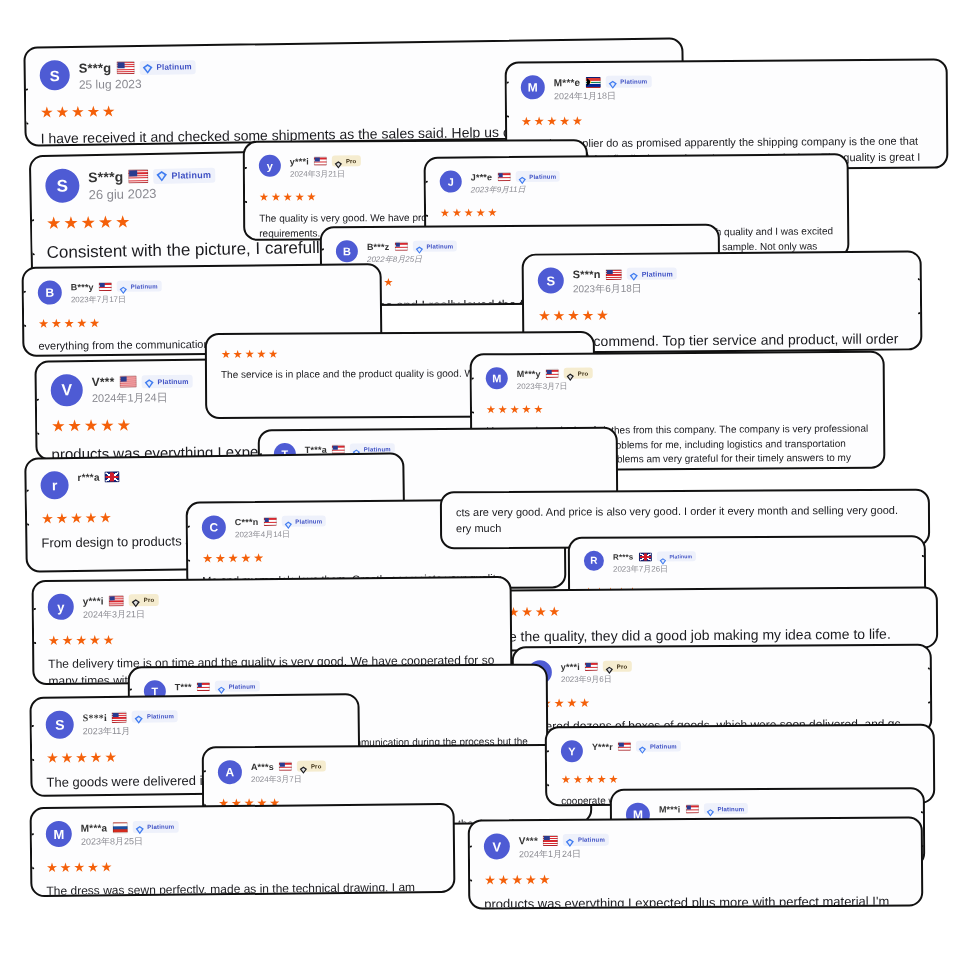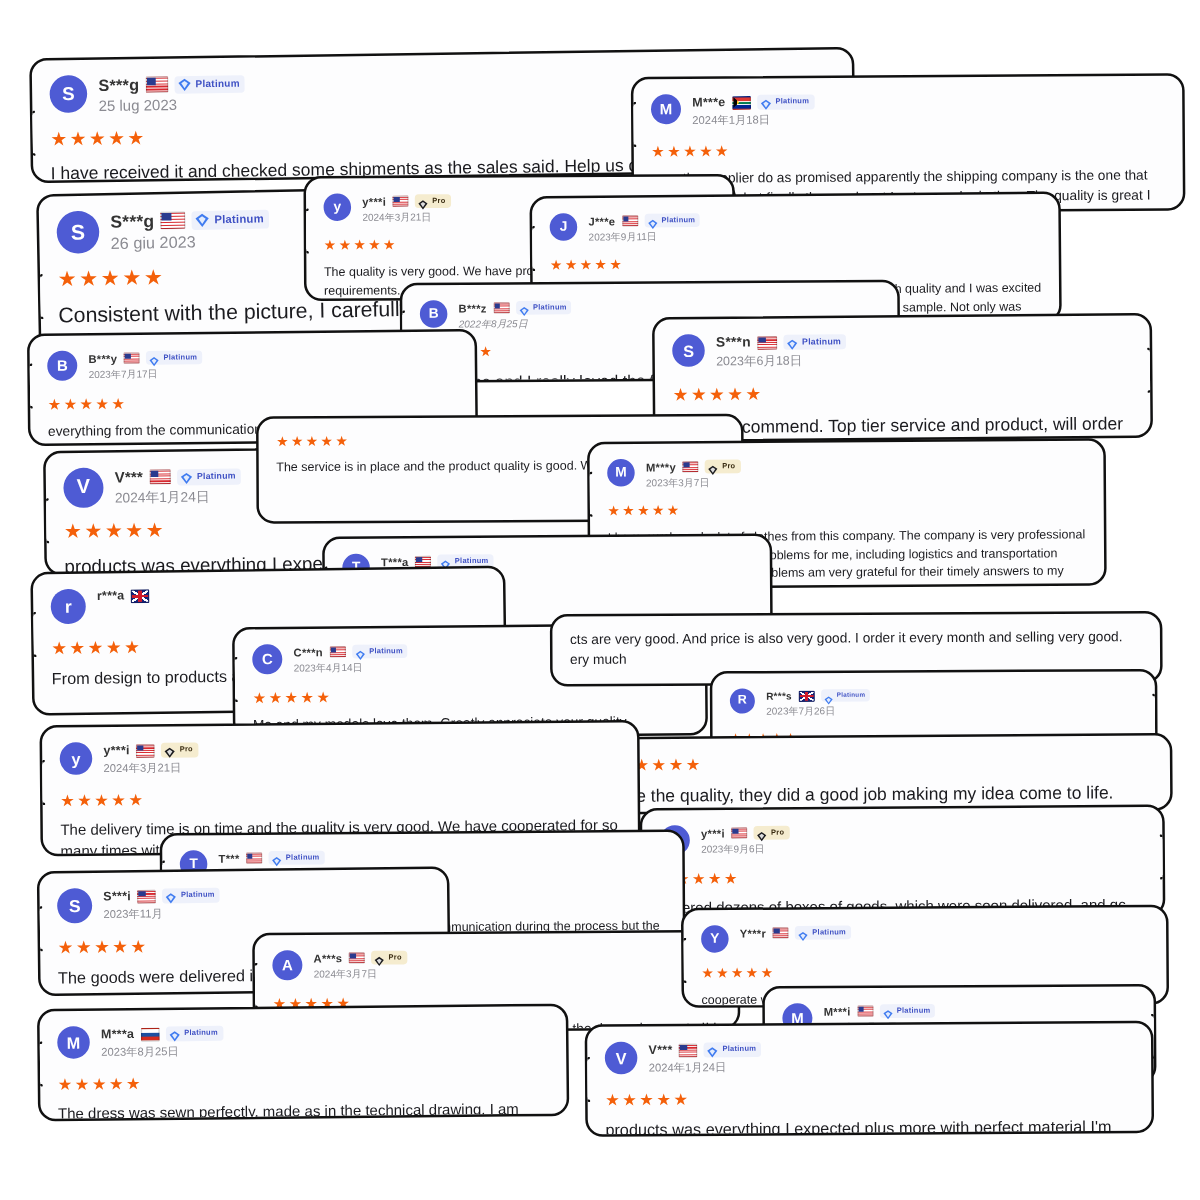--- a/index.html
+++ b/index.html
@@ -188,21 +188,21 @@
             <span class="uname" style="font-size: 9px;">J***e</span>
             <span class="flag flag-us" style="width: 11px; height: 7px;"></span>
             <span class="badge platinum">
               <span style="display:inline-block;width:9px;height:9px;"><svg viewBox="0 0 16 16" width="9" height="9">
                   <path d="M8 1.5 L14.5 6 L8 14.5 L1.5 6 Z" fill="#3f7bf0"></path>
                   <path d="M8 4 L11.5 6.3 L8 11.5 L4.5 6.3 Z" fill="#ffffff" opacity=".85"></path>
                 </svg></span>
               <span class="badge-txt" style="font-size:6px;">Platinum</span>
             </span>
           </div>
-          <div class="date" style="font-size: 8px;">2023年9月11日</div>
+          <div class="date" style="font-size: 8px; font-style: italic;">2023年9月11日</div>
         </div>
       </div>
       <div class="stars" style="font-size: 11px; margin: 12px 0px 9px;">★★★★★</div>
       <div class="body" style="font-size: 10px;">The sample came out very well! The construction was very high quality and I was excited to move forward with a bulk order after seeing the quality of the sample. Not only was the garment OEM, but even the textile design was sublimated specifically for this project. I am very happy working with this company so far!</div>
     </div>
     <div class="card" style="left: 320px; top: 225px; width: 400px; height: 80px; transform: rotate(-0.4deg); z-index: 6;">
       <div style="position: absolute; top: 20px; width: 20px; height: 36px; pointer-events: none; left: -18px;"><svg width="20" height="36" viewBox="0 0 20 36">
           <path d="M20 0 L2 18 L20 36" fill="#fdfdfe" stroke="#111" stroke-width="2" stroke-linejoin="round"></path>
           <rect x="18" y="2" width="5" height="32" fill="#fdfdfe"></rect>
         </svg></div>
@@ -506,21 +506,21 @@
     </div>
     <div class="card" style="left: 30px; top: 695px; width: 330px; height: 100px; transform: rotate(-0.7deg); z-index: 21;">
       <div style="position: absolute; top: 26px; width: 20px; height: 36px; pointer-events: none; left: -18px;"><svg width="20" height="36" viewBox="0 0 20 36">
           <path d="M20 0 L2 18 L20 36" fill="#fdfdfe" stroke="#111" stroke-width="2" stroke-linejoin="round"></path>
           <rect x="18" y="2" width="5" height="32" fill="#fdfdfe"></rect>
         </svg></div>
       <div class="hdr">
         <div class="avatar" style="width: 28px; height: 28px; font-size: 14px;">S</div>
         <div class="meta">
           <div class="namerow">
-            <span class="uname" style="font-size: 10px;">S***i</span>
+            <span class="uname" style="font-size: 10px; font-family: Liberation Serif, serif;">S***i</span>
             <span class="flag flag-us" style="width: 13px; height: 9px;"></span>
             <span class="badge platinum">
               <span style="display:inline-block;width:10px;height:10px;"><svg viewBox="0 0 16 16" width="10" height="10">
                   <path d="M8 1.5 L14.5 6 L8 14.5 L1.5 6 Z" fill="#3f7bf0"></path>
                   <path d="M8 4 L11.5 6.3 L8 11.5 L4.5 6.3 Z" fill="#ffffff" opacity=".85"></path>
                 </svg></span>
               <span class="badge-txt" style="font-size:6px;">Platinum</span>
             </span>
           </div>
           <div class="date" style="font-size: 9px;">2023年11月</div>

